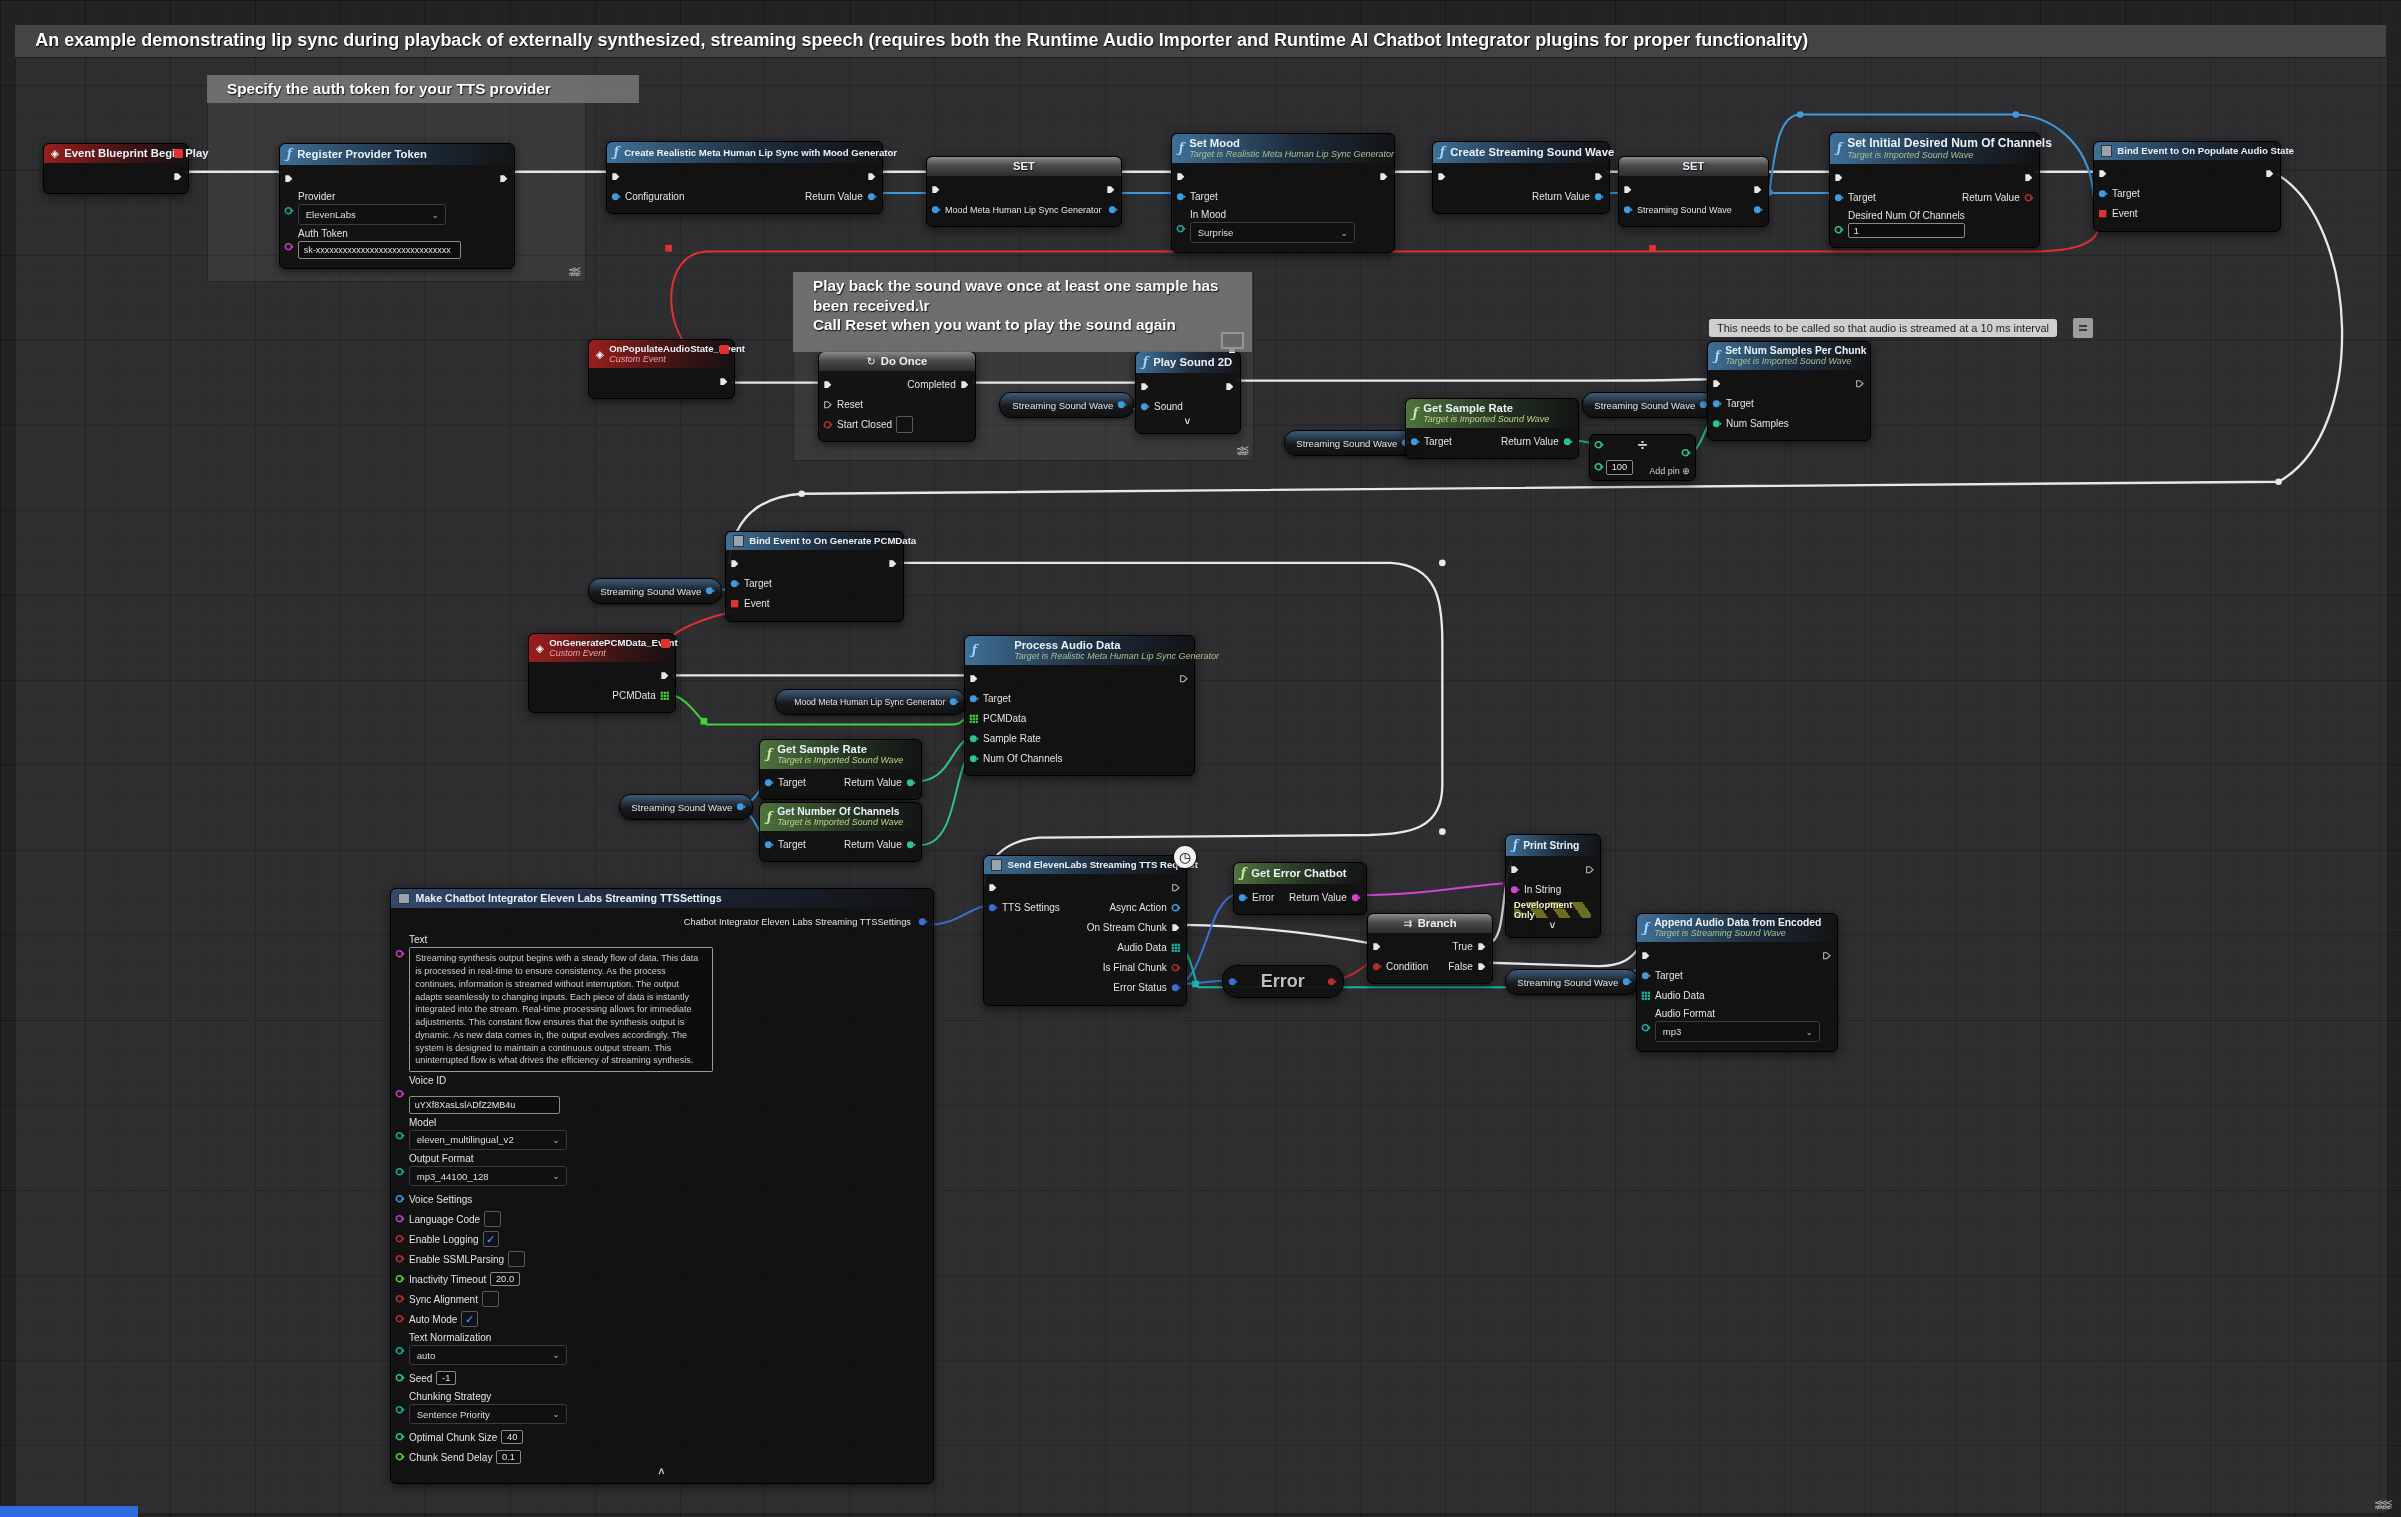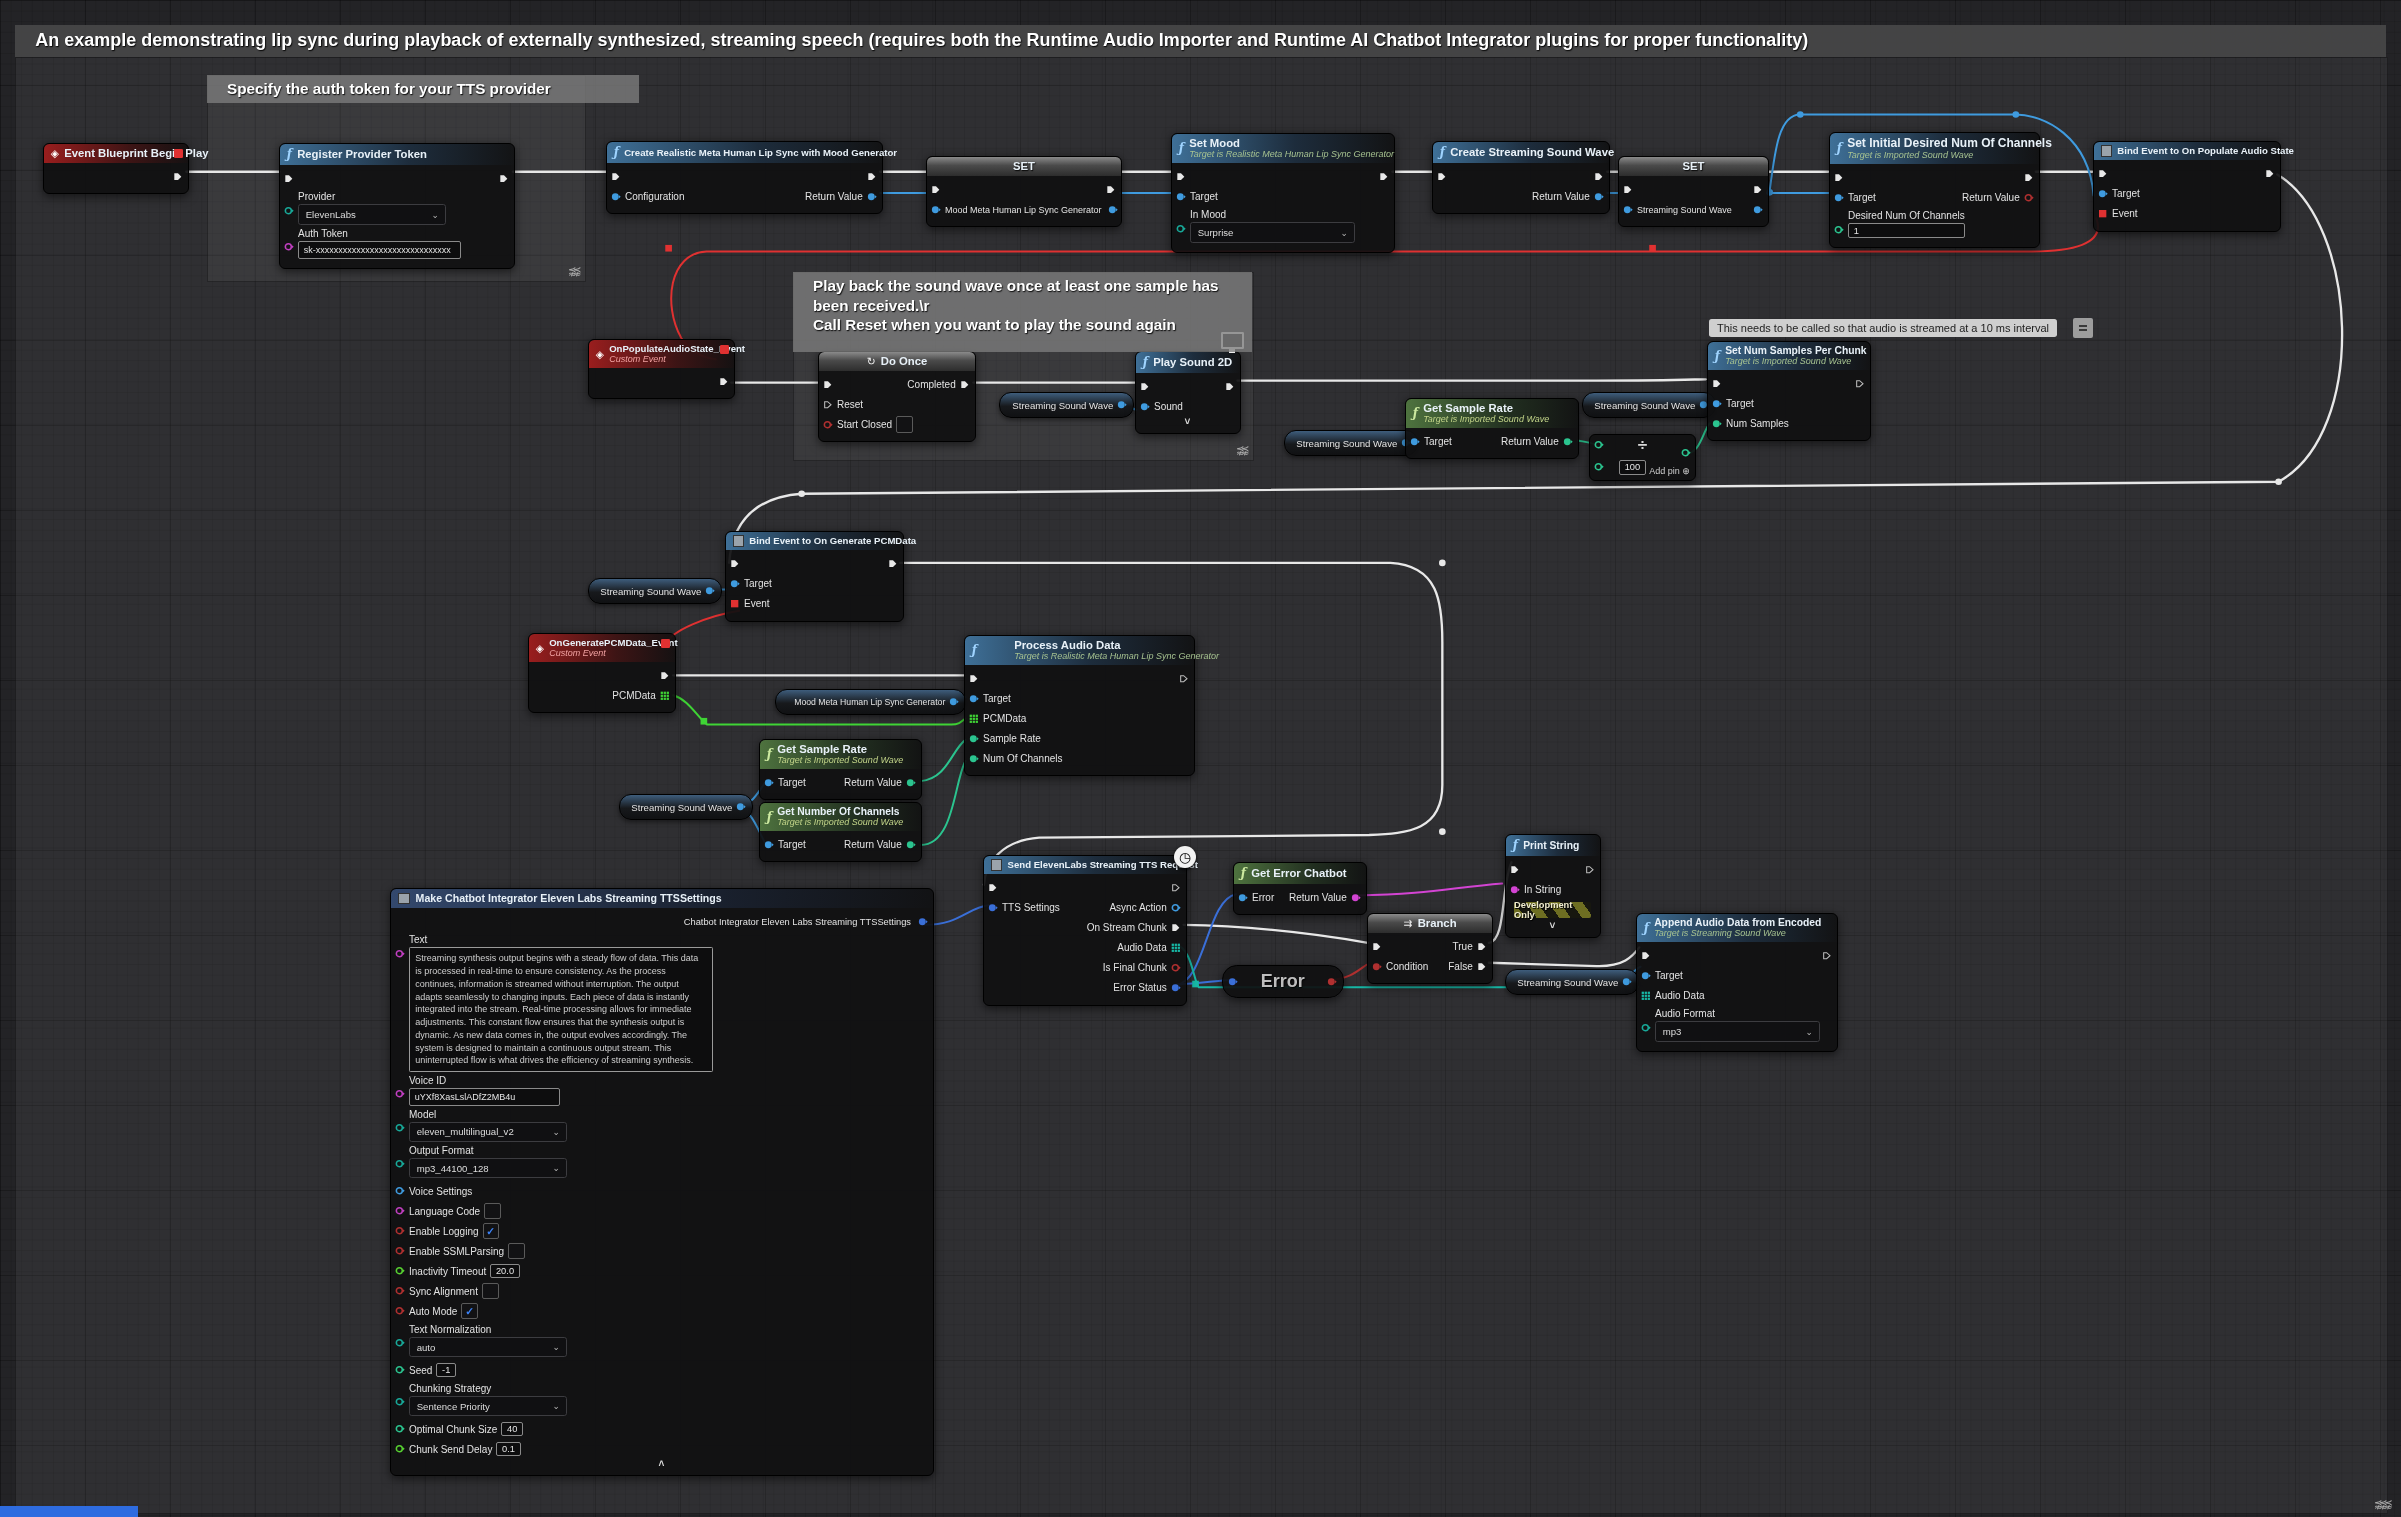--- a/index.html
+++ b/index.html
@@ -616,21 +616,21 @@
         </div>
       </div>
     </div>
     <div class="node" style="left: 1589px; top: 434px; width: 105px; height: 45px;">
       <div class="divbody">
       <span class="bigop">÷</span>
       <div style="position:absolute;left:4px;top:5.3px"><svg class="pin" viewBox="0 0 15 15">
             <circle cx="6.5" cy="7" r="4.5" fill="none" stroke="#2bc48f" stroke-width="2.3"></circle>
             <path d="M12,4.8 L14.6,7 L12,9.2 Z" fill="#2bc48f"></path>
           </svg></div>
-      <div style="position:absolute;left:4px;top:25px;display:flex;gap:15px;align-items:center">
+      <div style="position:absolute;left:4px;top:25px;display:flex;gap:2px;align-items:center">
           <svg class="pin" viewBox="0 0 15 15">
             <circle cx="6.5" cy="7" r="4.5" fill="none" stroke="#2bc48f" stroke-width="2.3"></circle>
             <path d="M12,4.8 L14.6,7 L12,9.2 Z" fill="#2bc48f"></path>
           </svg>
           <span class="nbox">100</span>
         </div>
       <div style="position:absolute;right:4px;top:13.3px"><svg class="pin" viewBox="0 0 15 15">
             <circle cx="6.5" cy="7" r="4.5" fill="none" stroke="#2bc48f" stroke-width="2.3"></circle>
             <path d="M12,4.8 L14.6,7 L12,9.2 Z" fill="#2bc48f"></path>
           </svg></div>
@@ -925,21 +925,21 @@
             <div class="ta">Streaming synthesis output begins with a steady flow of data. This data is processed in real-time to ensure consistency. As the process continues, information is streamed without interruption. The output adapts seamlessly to changing inputs. Each piece of data is instantly integrated into the stream. Real-time processing allows for immediate adjustments. This constant flow ensures that the synthesis output is dynamic. As new data comes in, the output evolves accordingly. The system is designed to maintain a continuous output stream. This uninterrupted flow is what drives the efficiency of streaming synthesis.</div>
           </div>
         </div>
         <div class="field">
           <div style="padding-top: 14.6px;"><svg class="pin" viewBox="0 0 15 15">
               <circle cx="6.5" cy="7" r="4.5" fill="none" stroke="#c13fc1" stroke-width="2.3"></circle>
               <path d="M12,4.8 L14.6,7 L12,9.2 Z" fill="#c13fc1"></path>
             </svg></div>
           <div class="fcol">
             <span class="flbl">Voice ID</span>
-            <div class="tin" style="width: 140px;">uYXf8XasLslADfZ2MB4u</div>
+            <div class="tin" style="width: 140px; margin-top: 8px;">uYXf8XasLslADfZ2MB4u</div>
           </div>
         </div>
         <div class="field">
           <div style="padding-top: 14.6px;"><svg class="pin" viewBox="0 0 15 15">
               <circle cx="6.5" cy="7" r="4.5" fill="none" stroke="#18a999" stroke-width="2.3"></circle>
               <path d="M12,4.8 L14.6,7 L12,9.2 Z" fill="#18a999"></path>
             </svg></div>
           <div class="fcol">
             <span class="flbl">Model</span>
             <div class="dd" style="min-width: 143px;">

